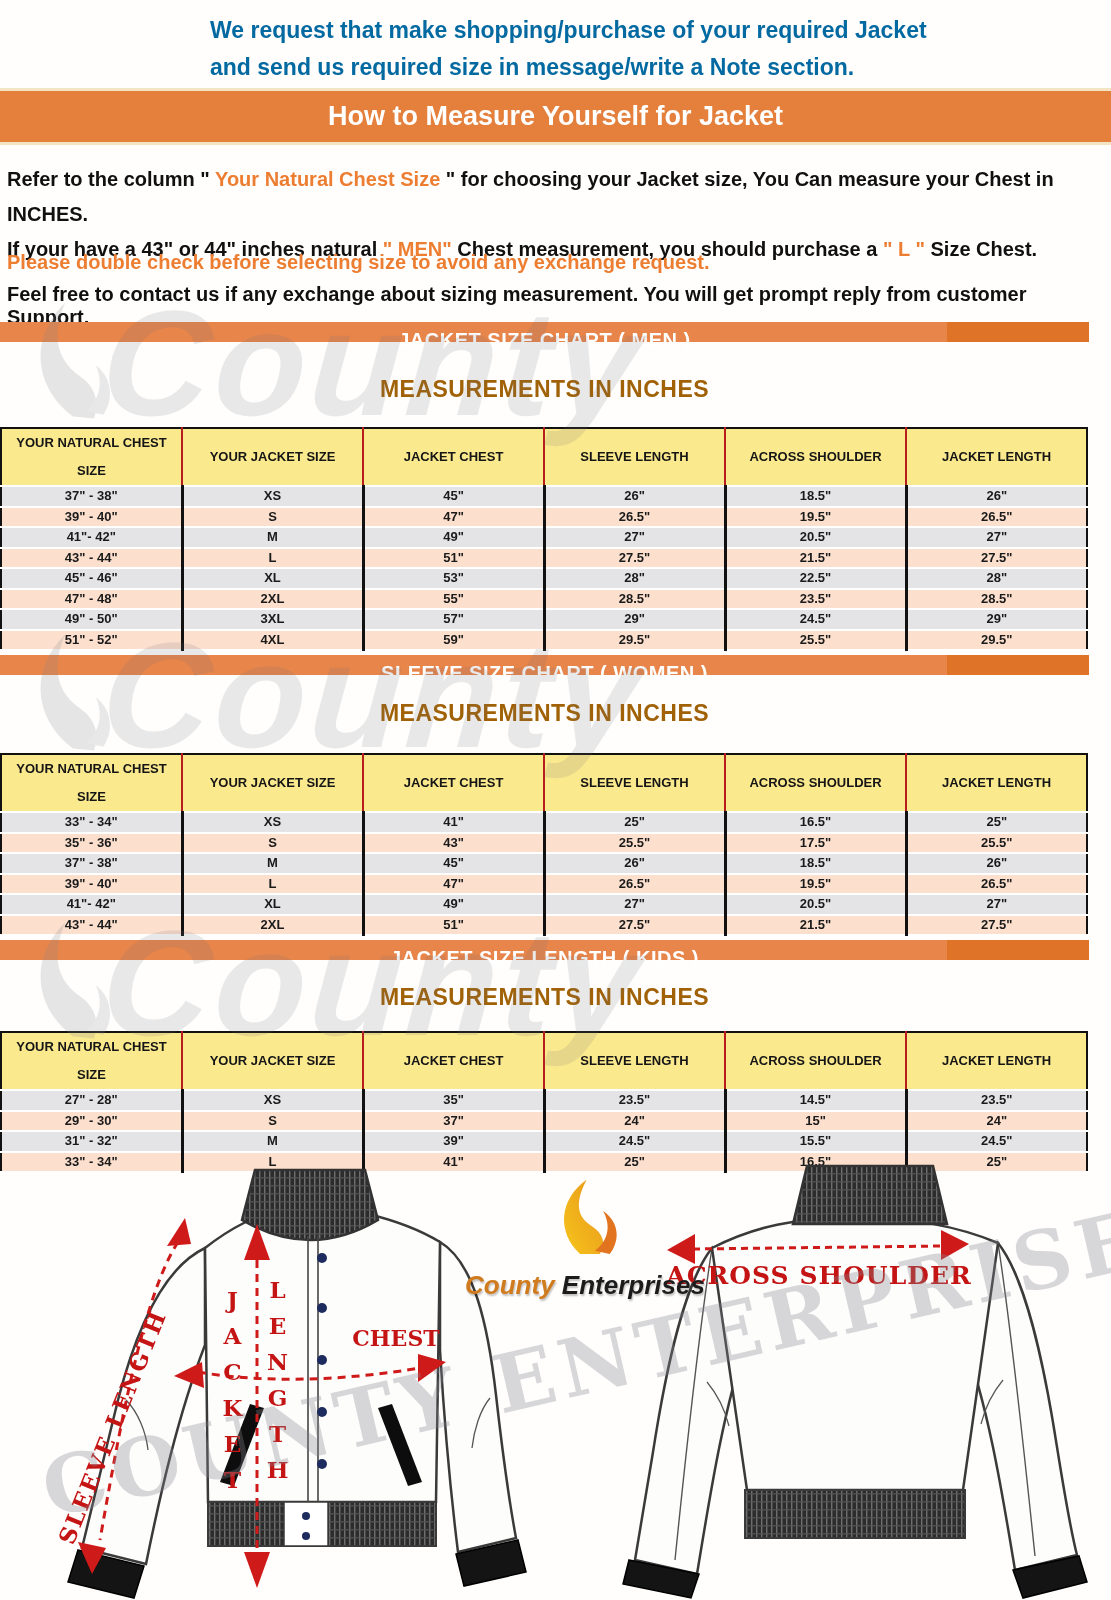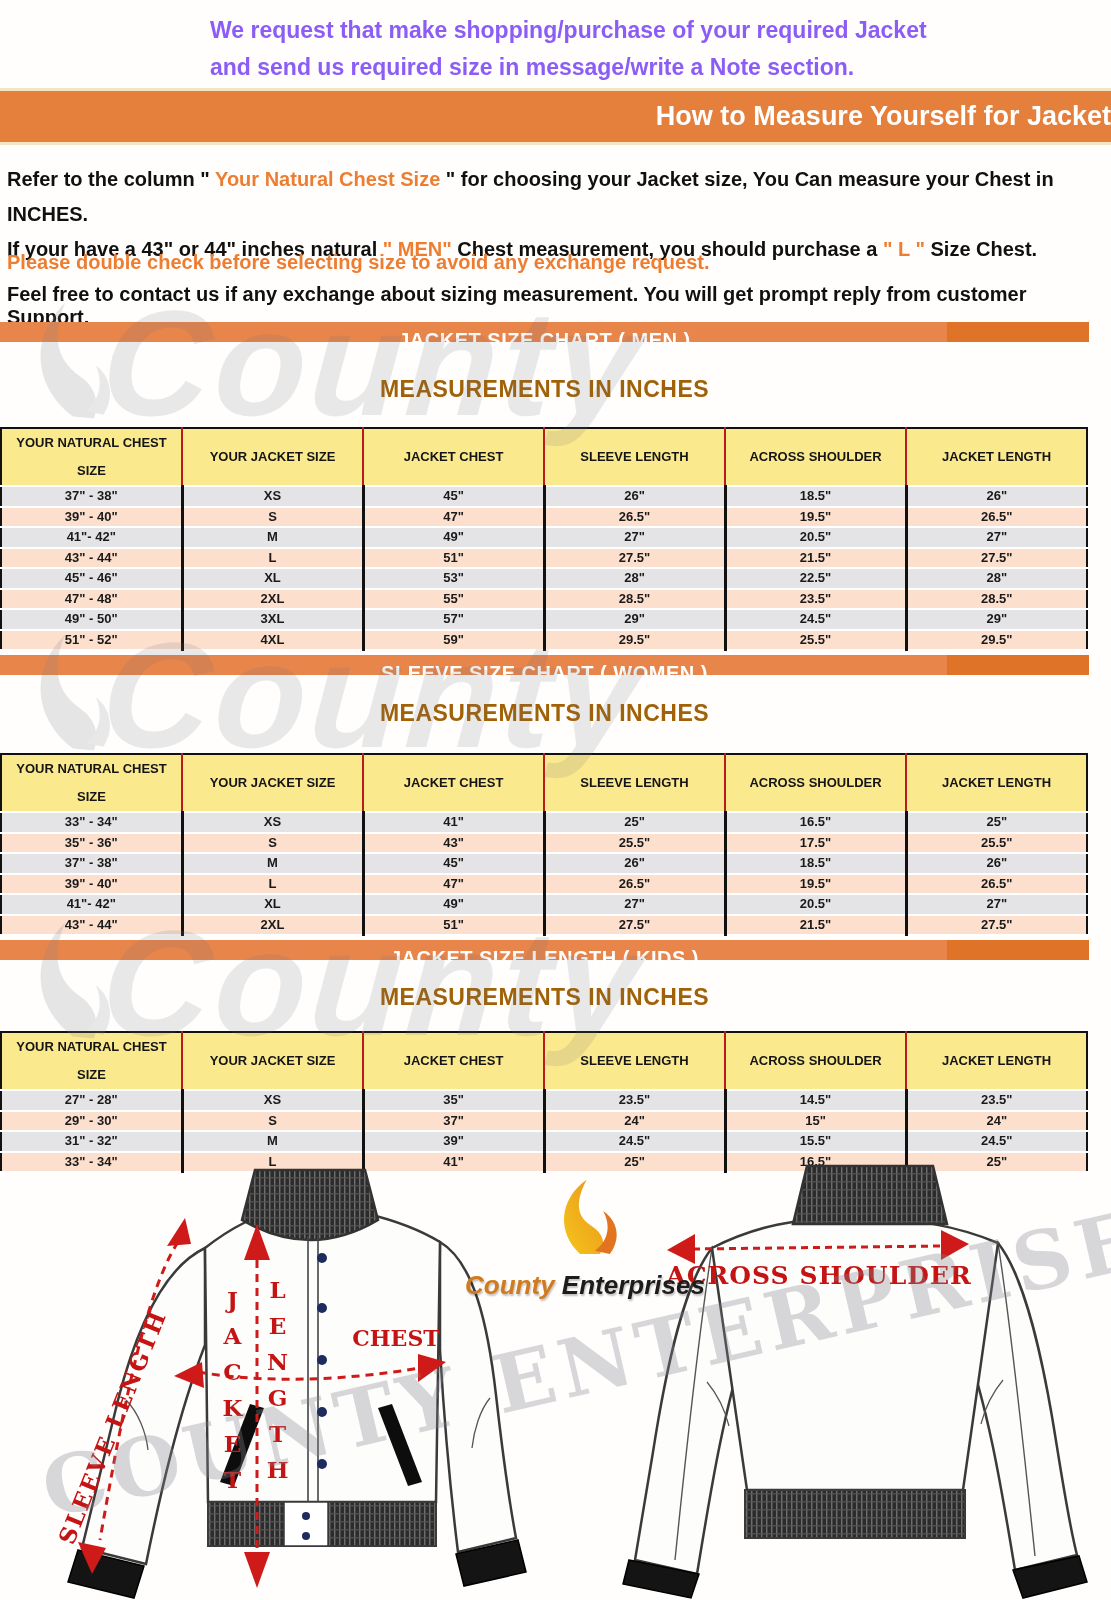--- a/index.html
+++ b/index.html
@@ -1,24 +1,24 @@
 <!DOCTYPE html>
 <html><head>
 <meta charset="utf-8">
 <style>
   html,body{margin:0;padding:0;background:#fff;}
   #page{position:relative;width:1111px;height:1600px;background:#fffefd;overflow:hidden;
         font-family:"Liberation Sans",sans-serif;}
   
   .intro{position:absolute;top:12px;left:210px;font-size:23px;font-weight:bold;
-         color:#8b5cf6;line-height:37px;}
+         color:#0369a1;line-height:37px;}
   
   .main-banner{position:absolute;top:88px;left:0;width:1111px;height:51px;
       background:#e5803c;border-top:3px solid #f3e4c4;border-bottom:3px solid #f3e4c4;
-      color:#fff;font-size:27px;font-weight:bold;text-align:right;line-height:51px;}
+      color:#fff;font-size:27px;font-weight:bold;text-align:center;line-height:51px;}
   
   .instructions{position:absolute;top:162px;left:7px;width:1100px;font-size:20px;
       font-weight:bold;color:#101010;line-height:35px;}
   .hl{color:#ed7d31;}
   .note-orange{position:absolute;top:251px;left:7px;font-size:20px;font-weight:bold;color:#ed7d31;text-align:right;}
   .note-black{position:absolute;top:283px;left:7px;font-size:20px;font-weight:bold;color:#101010;}
   
   .section-banner{position:absolute;left:0;width:1089px;height:20px;color:#fff;
       font-weight:bold;font-size:20px;text-align:center;line-height:36px;letter-spacing:.5px;
       background:linear-gradient(to right,#e8854a 0,#e8854a 87%,#df7428 87%,#df7428 100%);}

